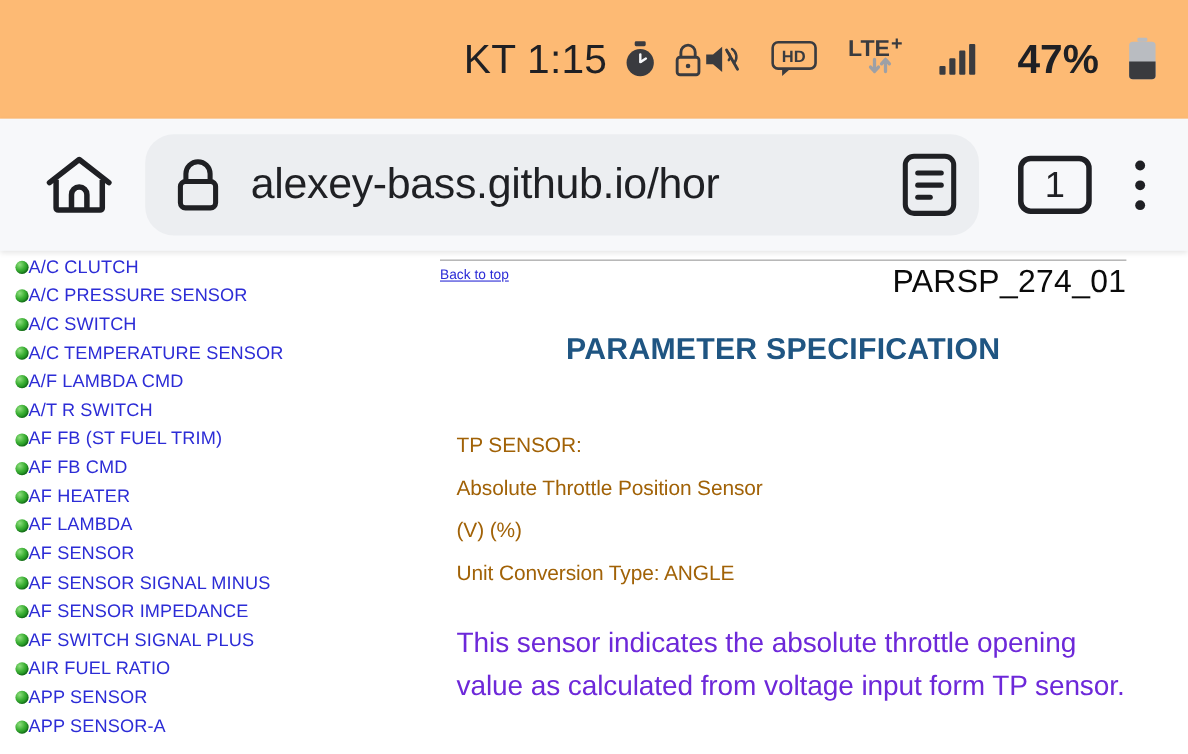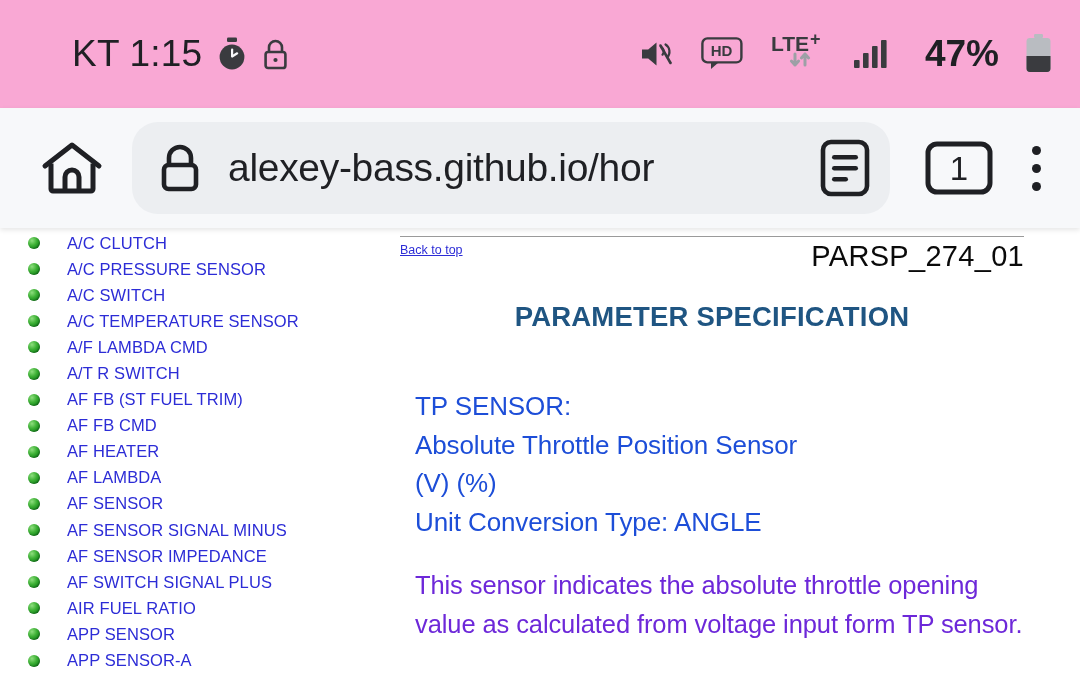--- a/index.html
+++ b/index.html
@@ -7,24 +7,24 @@
     width: 1080px;
     height: 685px;
     overflow: hidden;
     background: #ffffff;
     font-family: "Liberation Sans", sans-serif;
   }
 
   
   .status-bar {
     height: 108px;
-    background: #f9a8d4;
-    display: flex;
-    align-items: center;
-    justify-content: space-between;
+    background: #fdba74;
+    display: flex;
+    align-items: center;
+    justify-content: flex-end;
     padding: 0 28px 0 72px;
   }
   .status-left {
     display: flex;
     align-items: center;
     gap: 14px;
   }
   .status-clock {
     font-size: 37px;
     color: #1f2024;
@@ -147,22 +147,22 @@
   .sidebar {
     width: 392px;
     flex: 0 0 392px;
     padding: 2px 0 0 0;
     overflow: hidden;
   }
   .side-item {
     display: flex;
     align-items: center;
     height: 26.1px;
-    padding-left: 28px;
-    gap: 27px;
+    padding-left: 14px;
+    gap: 0;
   }
   .bullet {
     flex: 0 0 auto;
     width: 12px; height: 12px;
     border-radius: 50%;
     background: radial-gradient(circle at 33% 30%, #8ede7e 0%, #3cb034 42%, #13801a 78%, #0c6013 100%);
     box-shadow: inset -1px -1px 1px rgba(0,0,0,0.18);
   }
   .side-label {
     font-size: 16.5px;
@@ -207,22 +207,22 @@
     font-weight: bold;
     color: #1f5582;
     letter-spacing: 0.2px;
     margin-top: 30px;
   }
   .body-block {
     margin-top: 54px;
     padding-left: 15px;
   }
   .body-line {
-    font-size: 26px;
-    color: #1d4ed8;
+    font-size: 19px;
+    color: #a16207;
     line-height: 38.5px;
     letter-spacing: -0.1px;
   }
   .body-para {
     margin-top: 25px;
     font-size: 25.5px;
     color: #6d28d9;
     line-height: 38.5px;
     letter-spacing: -0.1px;
     max-width: 615px;

